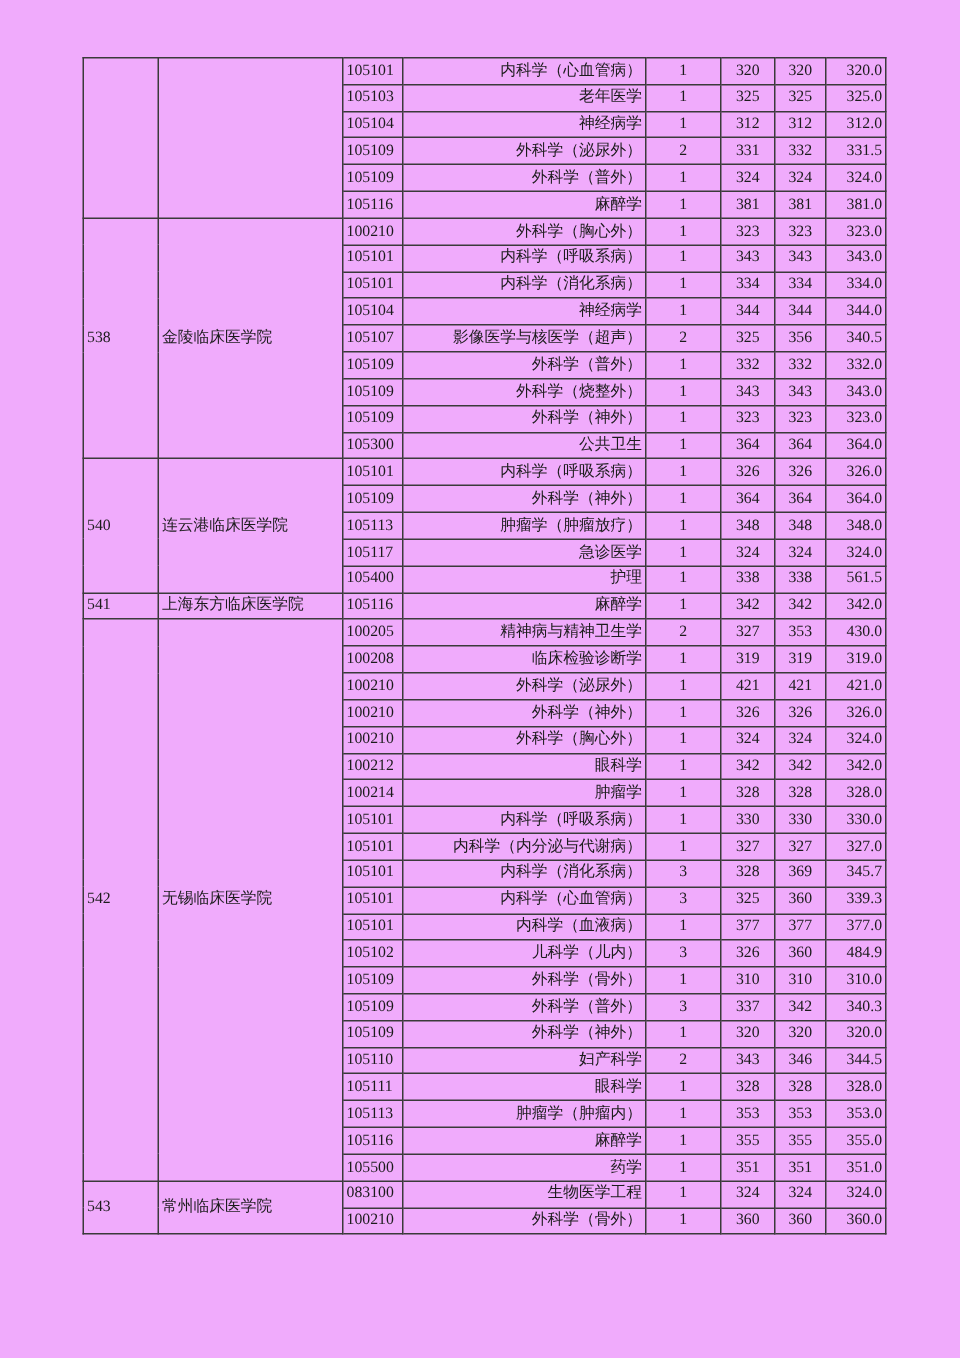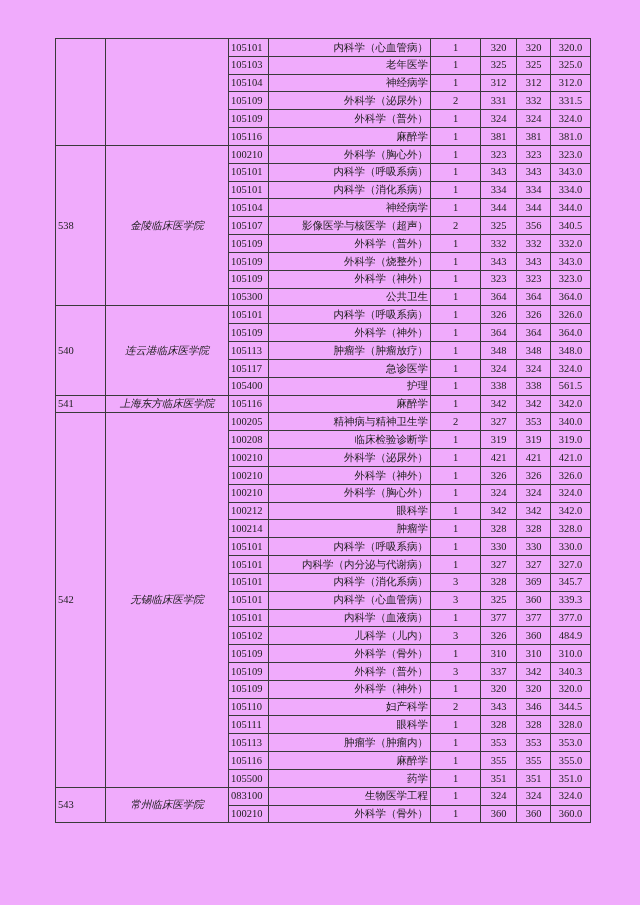--- a/index.html
+++ b/index.html
@@ -30,27 +30,27 @@
     font-size: 10.5px;
     color: #1c1c1c;
     height: 17.84px;
     padding: 0 2px;
     line-height: 1.1;
     white-space: nowrap;
     overflow: hidden;
     vertical-align: middle;
   }
   .c-code   { text-align: left; }
-  .c-school { text-align: center; font-style: italic; }
+  .c-school { text-align: left; }
   .c-mcode  { text-align: left; padding-left: 3px; }
   .c-major  { text-align: right; padding-left: 3px; }
   .c-count  { text-align: center; }
   .c-s1     { text-align: center; }
   .c-s2     { text-align: center; }
-  .c-avg    { text-align: center; }
+  .c-avg    { text-align: right; }
 </style>
 </head>
 <body>
 
 <div class="page">
   <table class="scores">
     <colgroup>
       <col style="width:50px">
       <col style="width:123px">
       <col style="width:40px">
@@ -238,21 +238,21 @@
           <td class="c-avg">342.0</td>
         </tr>
         <tr>
           <td rowspan="21" class="c-code">542</td>
           <td rowspan="21" class="c-school">无锡临床医学院</td>
           <td class="c-mcode">100205</td>
           <td class="c-major">精神病与精神卫生学</td>
           <td class="c-count">2</td>
           <td class="c-s1">327</td>
           <td class="c-s2">353</td>
-          <td class="c-avg">340.0</td>
+          <td class="c-avg">430.0</td>
         </tr>
         <tr>
           <td class="c-mcode">100208</td>
           <td class="c-major">临床检验诊断学</td>
           <td class="c-count">1</td>
           <td class="c-s1">319</td>
           <td class="c-s2">319</td>
           <td class="c-avg">319.0</td>
         </tr>
         <tr>

